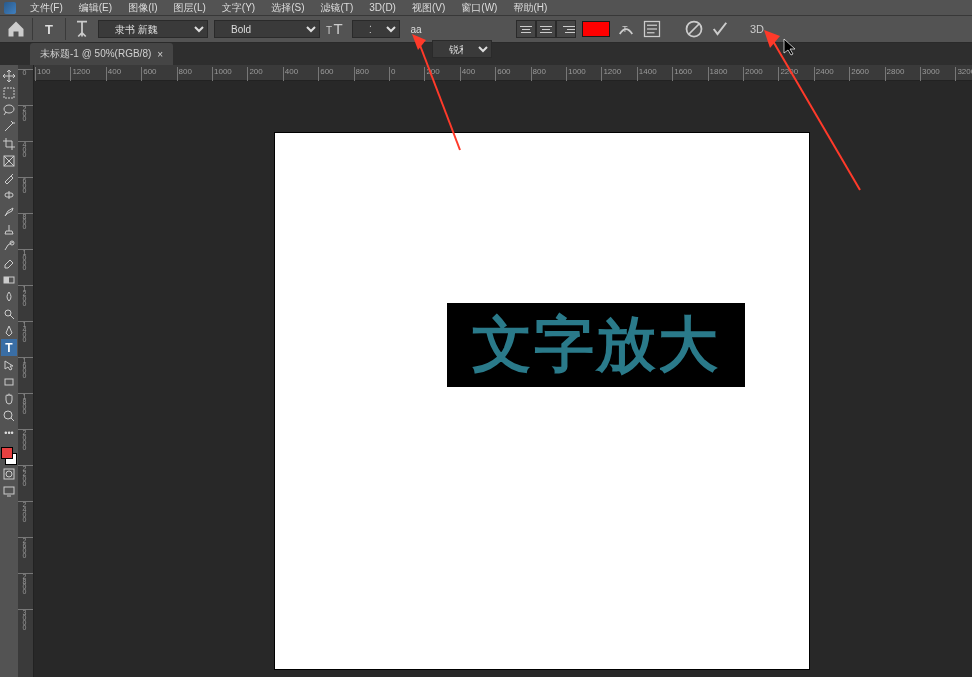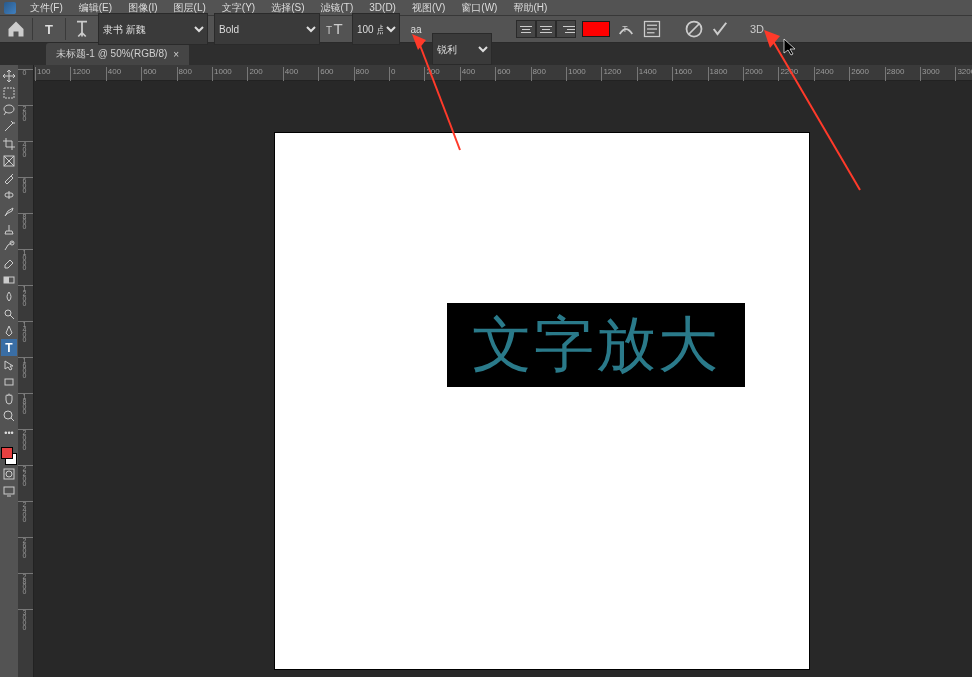--- a/index.html
+++ b/index.html
@@ -6,33 +6,33 @@
 body { width: 972px; height: 677px; background: #2a2a2a; overflow: hidden; position: relative; }
 
 .menubar { height: 15px; background: #535353; display: flex; align-items: center; padding-left: 4px; gap: 4px; font-size: 10px; color: #ddd; }
 .menubar .logo { width: 12px; height: 12px; background: linear-gradient(135deg,#2a5a8a,#4080c0); border-radius: 2px; margin-right: 4px; }
 .menubar span { padding: 0 6px; cursor: pointer; }
 
 .optbar { height: 28px; background: #535353; border-top: 1px solid #383838; border-bottom: 1px solid #2a2a2a; display: flex; align-items: center; padding: 0 6px; gap: 6px; font-size: 10px; color: #ddd; position: relative; }
 .optbar .home { width: 16px; height: 16px; display: flex; align-items: center; justify-content: center; cursor: pointer; }
 .optbar .sep { width: 1px; height: 22px; background: #3a3a3a; }
 .optbar .icon-btn { width: 20px; height: 20px; display: flex; align-items: center; justify-content: center; cursor: pointer; color: #ddd; }
-.optbar select, .optbar input { background: #3a3a3a; border: 1px solid #2a2a2a; color: #ddd; font-size: 10px; padding: 2px 0; height: 32px; }
+.optbar select, .optbar input { background: #3a3a3a; border: 1px solid #2a2a2a; color: #ddd; font-size: 10px; padding: 2px 12px; height: 18px; }
 .font-family { width: 110px; }
 .font-style { width: 106px; }
 .font-size { width: 48px; text-align: left; }
 .aa-sel { width: 60px; margin-top: 40px; }
 .align-group { display: flex; gap: 0; }
 .align-btn { width: 20px; height: 18px; border: 1px solid #2a2a2a; display: flex; flex-direction: column; justify-content: center; align-items: center; gap: 2px; cursor: pointer; background: #454545; }
 .align-btn .ln { height: 1px; background: #ccc; }
 .swatch { width: 28px; height: 16px; border: 1px solid #1a1a1a; cursor: pointer; }
 .t3d { font-size: 11px; color: #ccc; cursor: pointer; }
 
 .tabbar { height: 22px; background: #2e2e2e; display: flex; align-items: flex-end; padding-left: 30px; }
-.tab { background: #454545; color: #d0d0d0; font-size: 10px; padding: 4px 10px; display: flex; align-items: center; gap: 6px; border-top-left-radius: 3px; border-top-right-radius: 3px; margin-left: 16px; }
+.tab { background: #454545; color: #d0d0d0; font-size: 10px; padding: 4px 10px; display: flex; align-items: center; gap: 6px; border-top-left-radius: 3px; border-top-right-radius: 3px; }
 .tab .close { cursor: pointer; font-size: 10px; }
 
 .workspace { position: absolute; top: 65px; left: 0; right: 0; bottom: 0; display: flex; }
 
 .toolbox { width: 18px; background: #535353; display: flex; flex-direction: column; align-items: center; padding-top: 2px; gap: 0; }
 .tool { width: 16px; height: 17px; display: flex; align-items: center; justify-content: center; color: #ddd; font-size: 11px; cursor: pointer; }
 .tool.active { background: #3a6ea5; }
 .tool svg { width: 12px; height: 12px; }
 .cswatch-area { margin-top: 6px; position: relative; width: 16px; height: 18px; }
 .cswatch-area .fg { position: absolute; width: 12px; height: 12px; background: #e74040; border: 1px solid #000; top: 0; left: 0; z-index: 2; }
@@ -43,21 +43,21 @@
 .vruler .vlabel { position: absolute; left: 3px; writing-mode: vertical-rl; text-orientation: upright; letter-spacing: -2px; font-size: 7px; }
 
 .canvas-area { flex: 1; background: #282828; position: relative; overflow: hidden; }
 .hruler { height: 16px; background: #3a3a3a; color: #9a9a9a; font-size: 8px; position: relative; border-bottom: 1px solid #222; }
 .hruler .tick { position: absolute; top: 2px; border-left: 1px solid #777; height: 14px; padding-left: 1px; }
 
 .canvas-wrap { position: absolute; top: 16px; left: 0; right: 0; bottom: 0; overflow: hidden; }
 .canvas { position: absolute; left: 241px; top: 52px; width: 534px; height: 536px; background: #fff; box-shadow: 0 0 0 1px #000; }
 
 .textbox { position: absolute; left: 172px; top: 170px; width: 298px; height: 84px; background: #000; display: flex; align-items: center; justify-content: center; }
-.textbox span { color: #2a7a8a; font-weight: 400; font-size: 60px; letter-spacing: 2px; white-space: nowrap; }
+.textbox span { color: #2a7a8a; font-weight: 700; font-size: 60px; letter-spacing: 2px; white-space: nowrap; }
 
 
 .arrow { position: absolute; pointer-events: none; }
 .arrow-line { stroke: #ff3a2a; stroke-width: 2; fill: none; }
 .arrow-head { fill: #ff3a2a; }
 
 .cursor { position: absolute; pointer-events: none; }
 </style>
 </head>
 <body>

